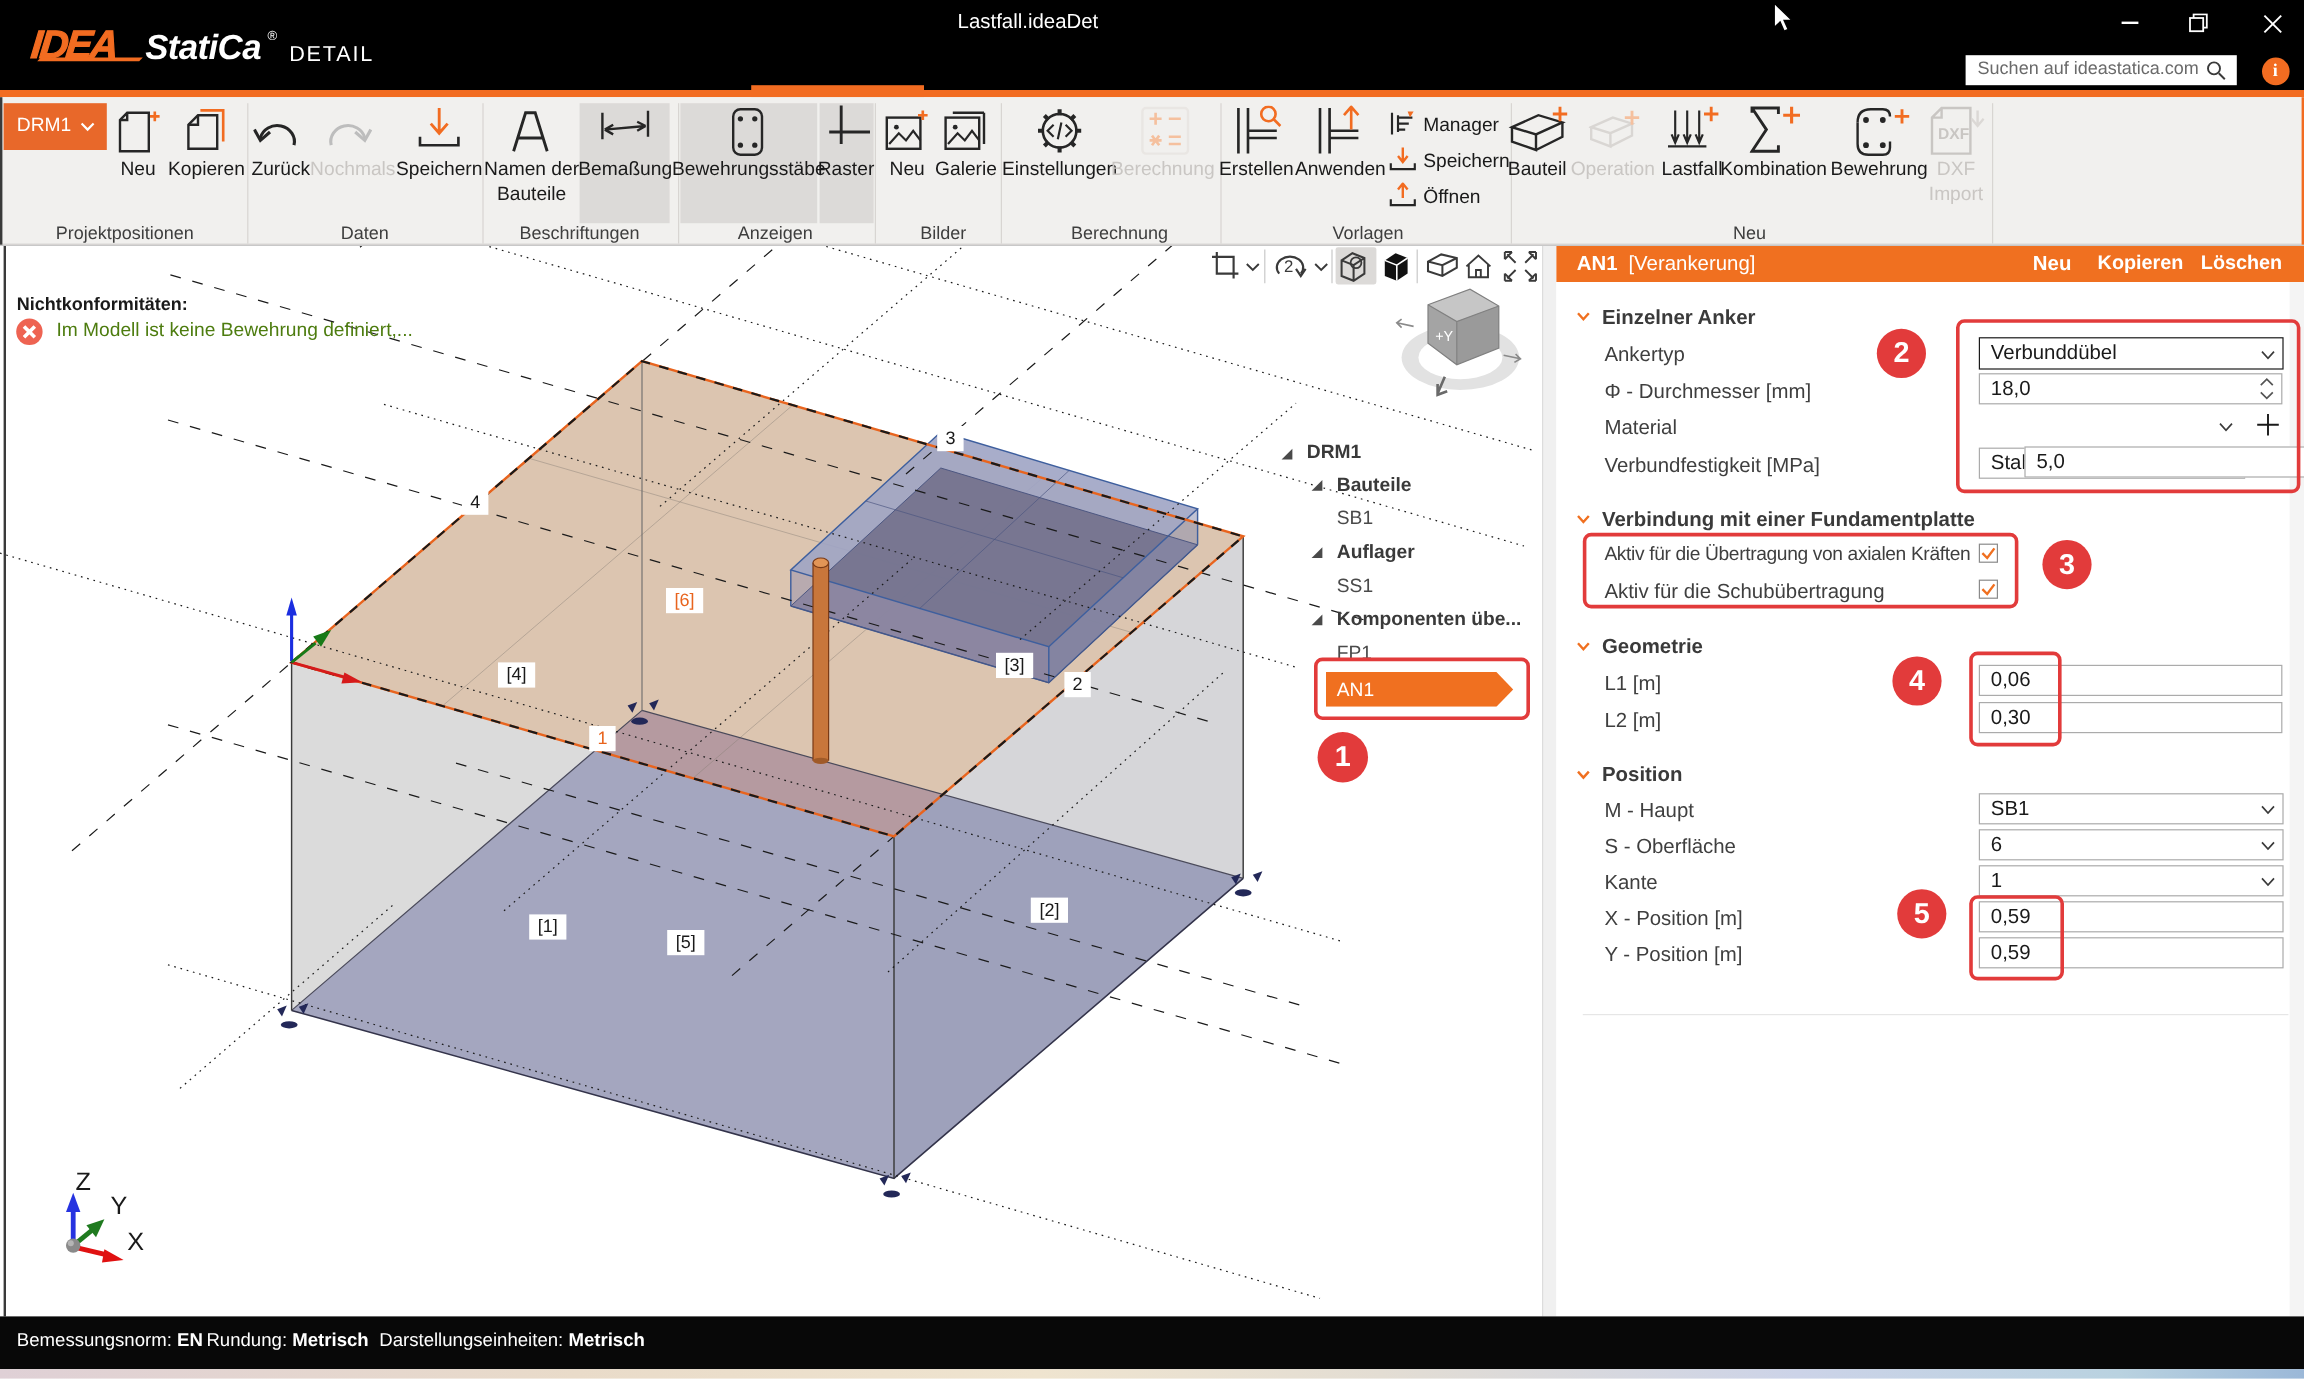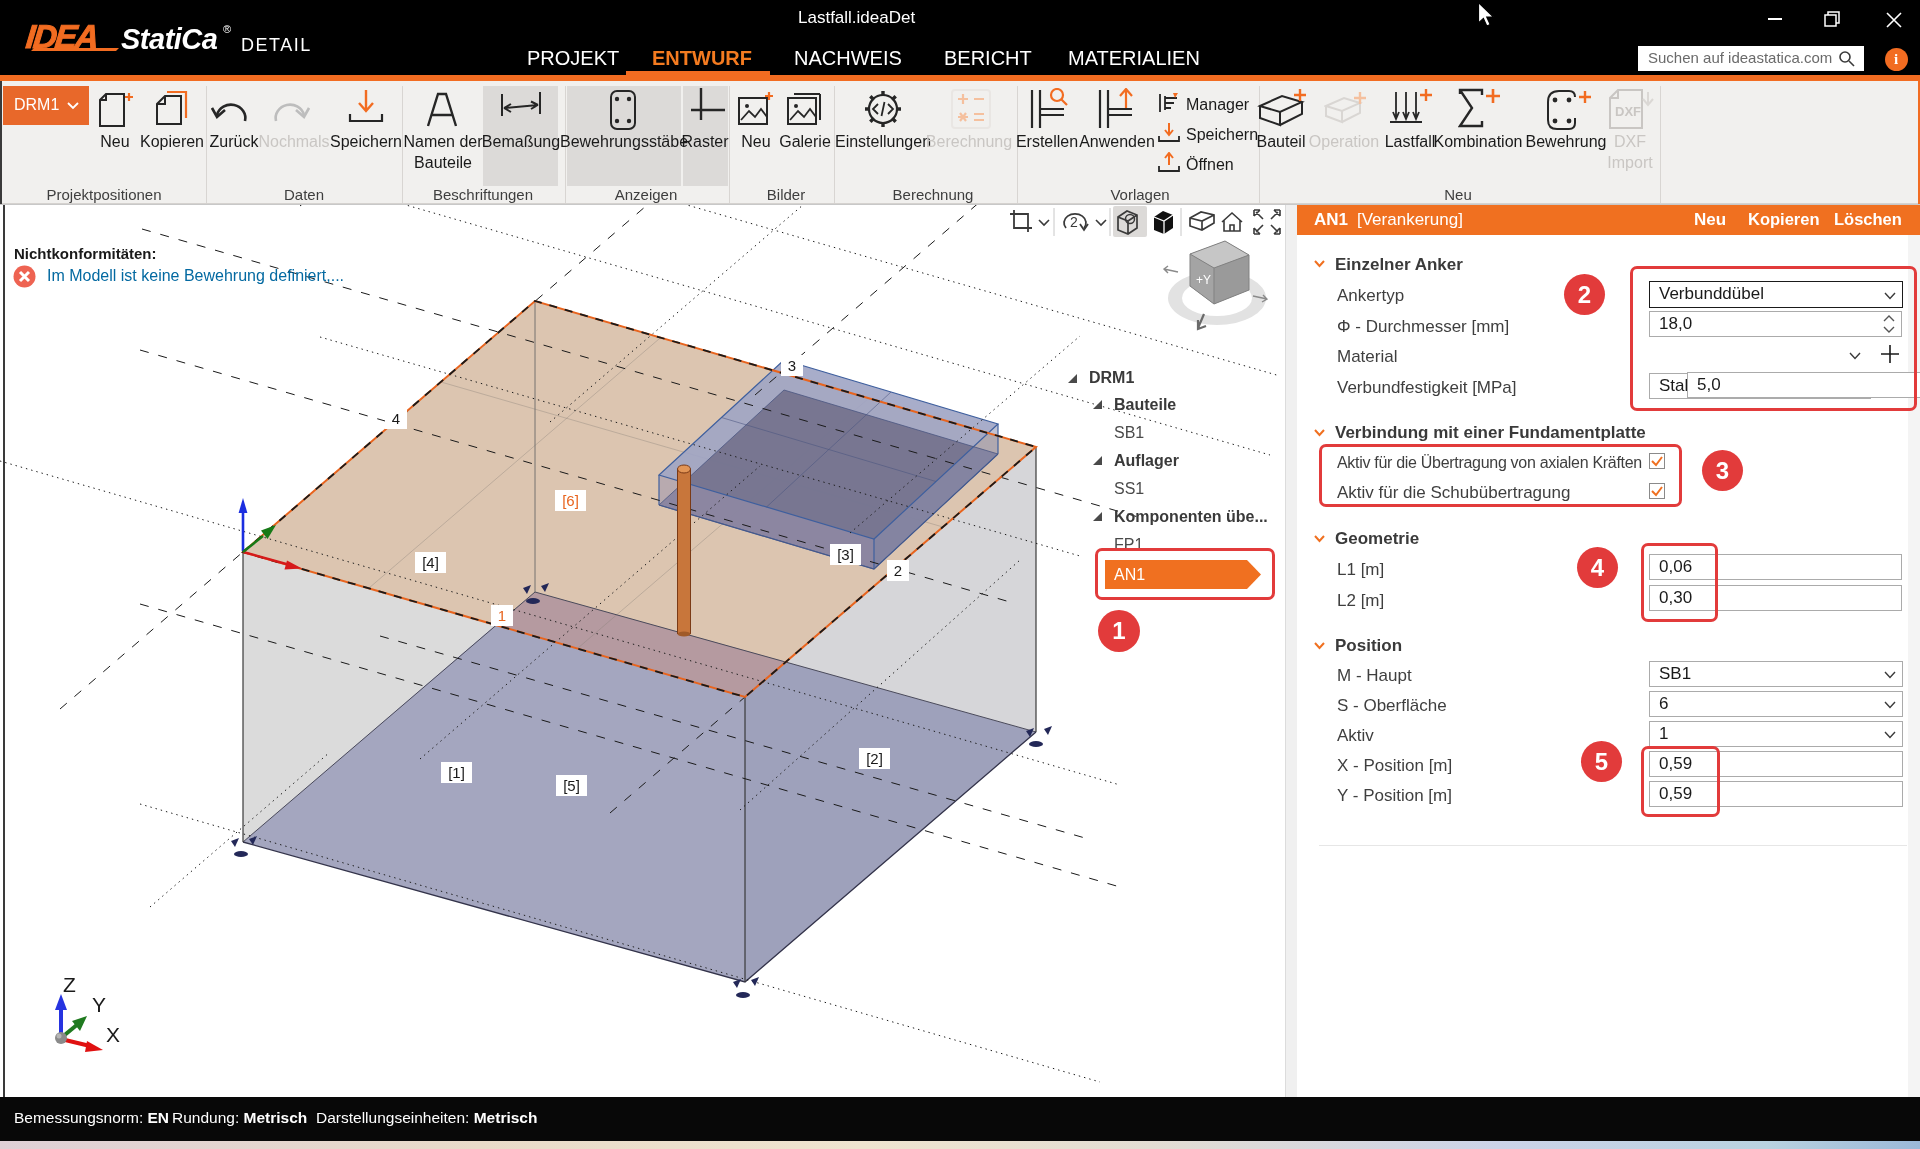--- a/index.html
+++ b/index.html
@@ -28,27 +28,20 @@
 <div class="abs" style="left:798px;top:8px;width:160px;height:22px;color:#fff;font-size:17px;">Lastfall.ideaDet</div>
 <svg class="abs" style="left:24px;top:20px;" width="300" height="40">
 <g font-family="Liberation Sans" font-style="italic" font-weight="bold">
 <text x="4" y="28" font-size="33" fill="#F26C21" stroke="#F26C21" stroke-width="1" letter-spacing="-2" transform="skewX(-6)">IDEA</text>
 <path d="M7,31 L92,31 L95,28 L10,28 Z" fill="#F26C21"></path>
 <text x="97" y="29" font-size="29" fill="#ffffff" letter-spacing="-0.5">StatiCa</text>
 </g>
 <text x="199" y="13" font-size="11" fill="#ffffff">®</text>
 </svg>
 <div class="abs" style="left:241px;top:35px;color:#fff;font-size:18px;letter-spacing:1.5px;">DETAIL</div>
-<div class="abs" style="left:0;top:47px;width:1920px;height:26px;color:#fff;font-size:20px;">
-  <span class="abs" style="left:527px;">PROJEKT</span>
-  <span class="abs" style="left:652px;color:#F47B20;font-weight:bold;">ENTWURF</span>
-  <span class="abs" style="left:794px;">NACHWEIS</span>
-  <span class="abs" style="left:944px;">BERICHT</span>
-  <span class="abs" style="left:1068px;">MATERIALIEN</span>
-</div>
 <div class="abs" style="left:1768px;top:18px;width:14px;height:2px;background:#fff;"></div>
 <svg class="abs" style="left:1824px;top:11px;" width="20" height="18">
 <path d="M4,4 L4,1 L15,1 L15,12 L12,12" fill="none" stroke="#fff" stroke-width="1.5"></path>
 <rect x="1" y="4" width="11" height="11" fill="#000" stroke="#fff" stroke-width="1.5"></rect>
 </svg>
 <svg class="abs" style="left:1886px;top:12px;" width="16" height="16">
       <path d="M1,1 L15,15 M15,1 L1,15" stroke="#fff" stroke-width="1.6"></path>
     </svg>
 <svg class="abs" style="left:1477px;top:2px;" width="22" height="30">
 <path d="M1.5,0.5 L1.5,21 L6.4,16.4 L9.8,24 L13.2,22.5 L9.8,15.1 L16.5,15.1 Z" fill="#fff" stroke="#000" stroke-width="1.2"></path>
@@ -304,21 +297,21 @@
 <div class="lbl3d" style="left:555px;top:490px;width:31px;color:#E8641E;">[6]</div>
 <div class="lbl3d" style="left:830px;top:544px;width:31px;color:#1a1a1a;">[3]</div>
 <div class="lbl3d" style="left:441px;top:762px;width:31px;color:#1a1a1a;">[1]</div>
 <div class="lbl3d" style="left:556px;top:775px;width:31px;color:#1a1a1a;">[5]</div>
 <div class="lbl3d" style="left:859px;top:748px;width:31px;color:#1a1a1a;">[2]</div>
 <div class="abs" style="left:14px;top:245px;font-size:15px;font-weight:bold;color:#1a1a1a;">Nichtkonformitäten:</div>
 <svg class="abs" style="left:13px;top:265px;" width="23" height="23">
 <circle cx="11.5" cy="11.5" r="11" fill="#EE6352"></circle>
 <path d="M7,7 L16,16 M16,7 L7,16" stroke="#fff" stroke-width="3"></path>
     </svg>
-<div class="abs" style="left:47px;top:267px;font-size:16px;color:#0369a1;">Im Modell ist keine Bewehrung definiert,...</div>
+<div class="abs" style="left:47px;top:267px;font-size:16px;color:#4d7c0f;">Im Modell ist keine Bewehrung definiert,...</div>
 <div class="abs" style="left:1113px;top:206px;width:34px;height:31px;background:#DCDAD8;border-radius:2px;"></div>
 <svg class="abs" style="left:1006px;top:206px;" width="280" height="34" fill="none">
       <path d="M8,4 L8,22 L26,22 M4,8 L22,8 L22,26" stroke="#3a3a3a" stroke-width="1.8"></path>
       <path d="M33,14 L38,19 L43,14" stroke="#3a3a3a" stroke-width="1.6"></path>
       <path d="M48,2 L48,30" stroke="#C8C8C8" stroke-width="1"></path>
       <path d="M60,22 A11,9 0 1 1 78,22" stroke="#3a3a3a" stroke-width="1.8"></path>
       <path d="M74,18 L78,24 L82,18" stroke="#3a3a3a" stroke-width="1.8"></path>
       <text x="64" y="21" font-size="14" fill="#3a3a3a" stroke="none" font-family="Liberation Sans">2</text>
       <path d="M90,14 L95,19 L100,14" stroke="#3a3a3a" stroke-width="1.6"></path>
       <path d="M104,2 L104,30" stroke="#C8C8C8" stroke-width="1"></path>
@@ -453,21 +446,21 @@
 <div class="plbl" style="left:1337px;top:666px;">M - Haupt</div>
 <div class="ctrl" style="left:1649px;top:661px;width:254px;height:26px;">SB1</div>
 <svg class="abs" style="left:1884px;top:670px;" width="13" height="10">
       <path d="M1,2 L6,7.5 L11,2" stroke="#3a3a3a" stroke-width="1.4" fill="none"></path>
     </svg>
 <div class="plbl" style="left:1337px;top:696px;">S - Oberfläche</div>
 <div class="ctrl" style="left:1649px;top:691px;width:254px;height:26px;">6</div>
 <svg class="abs" style="left:1884px;top:700px;" width="13" height="10">
       <path d="M1,2 L6,7.5 L11,2" stroke="#3a3a3a" stroke-width="1.4" fill="none"></path>
     </svg>
-<div class="plbl" style="left:1337px;top:726px;">Aktiv</div>
+<div class="plbl" style="left:1337px;top:726px;">Kante</div>
 <div class="ctrl" style="left:1649px;top:721px;width:254px;height:26px;">1</div>
 <svg class="abs" style="left:1884px;top:730px;" width="13" height="10">
       <path d="M1,2 L6,7.5 L11,2" stroke="#3a3a3a" stroke-width="1.4" fill="none"></path>
     </svg>
 <div class="plbl" style="left:1337px;top:756px;">X - Position [m]</div>
 <div class="ctrl" style="left:1649px;top:751px;width:254px;height:26px;">0,59</div>
 <div class="plbl" style="left:1337px;top:786px;">Y - Position [m]</div>
 <div class="ctrl" style="left:1649px;top:781px;width:254px;height:26px;">0,59</div>
 <div class="redbox" style="left:1641px;top:746px;width:79px;height:71px;"></div>
 <div class="redc" style="left:1581px;top:741px;width:41px;height:41px;line-height:41px;">5</div>

